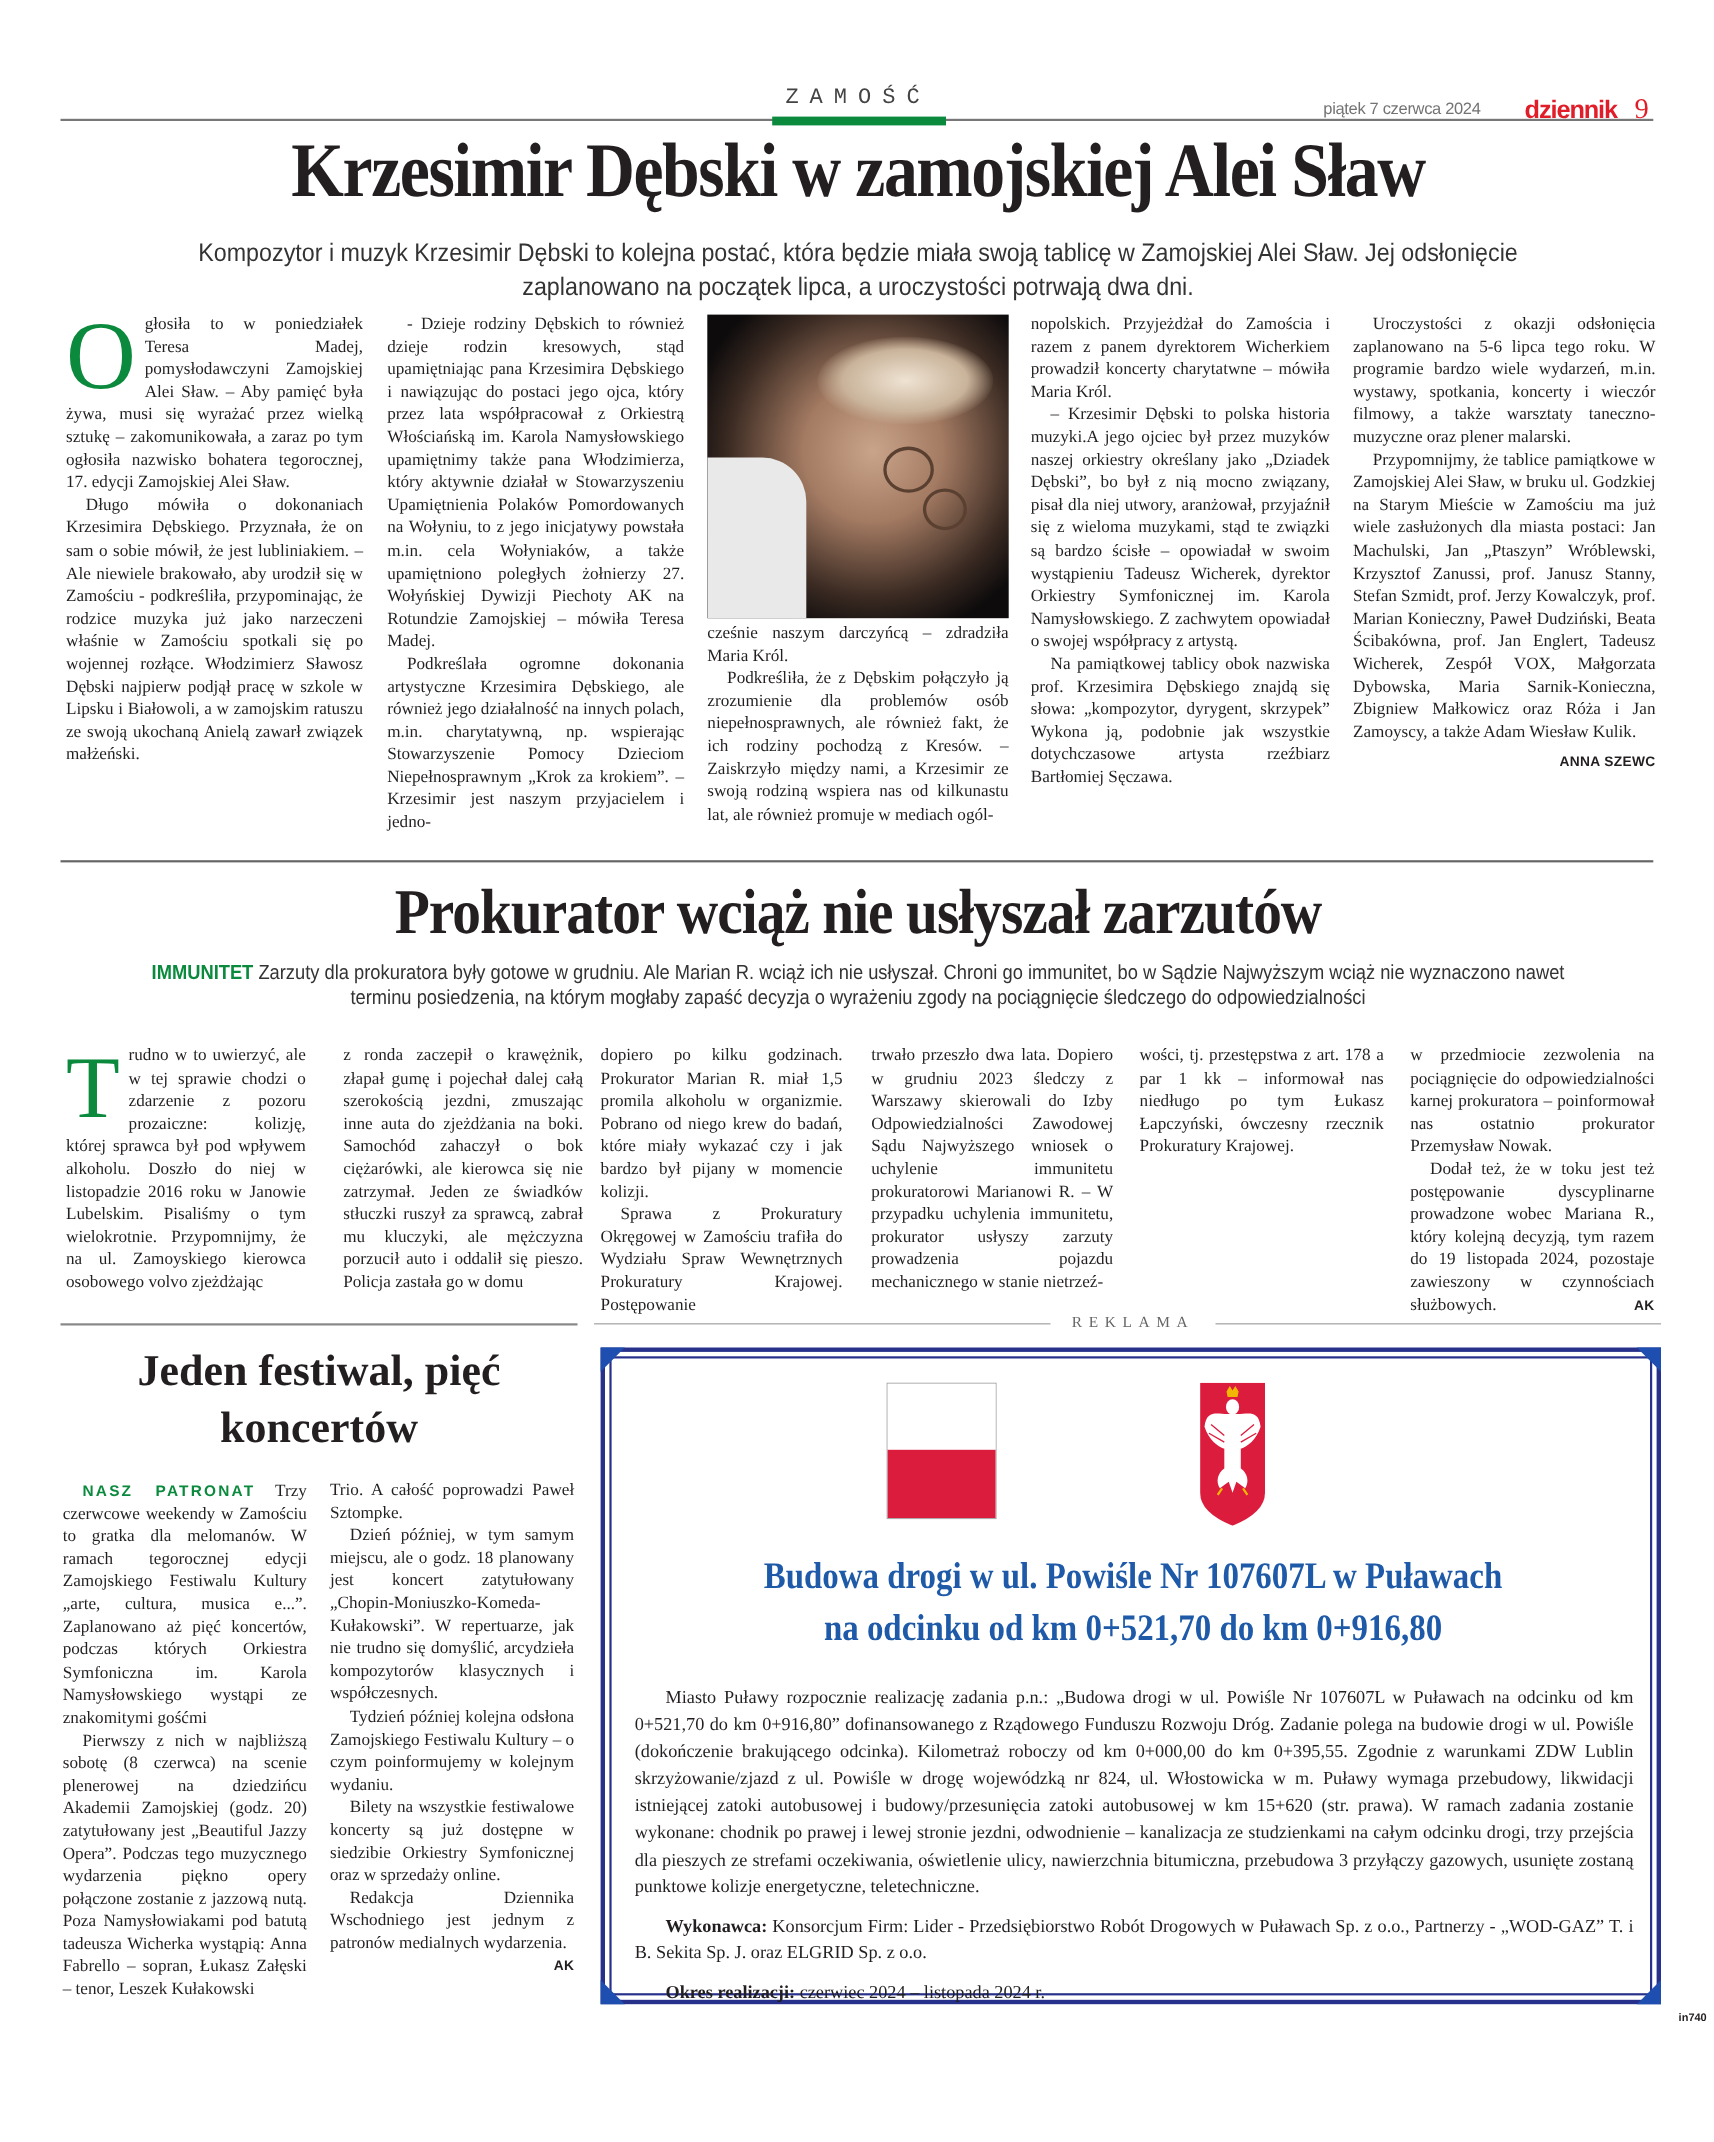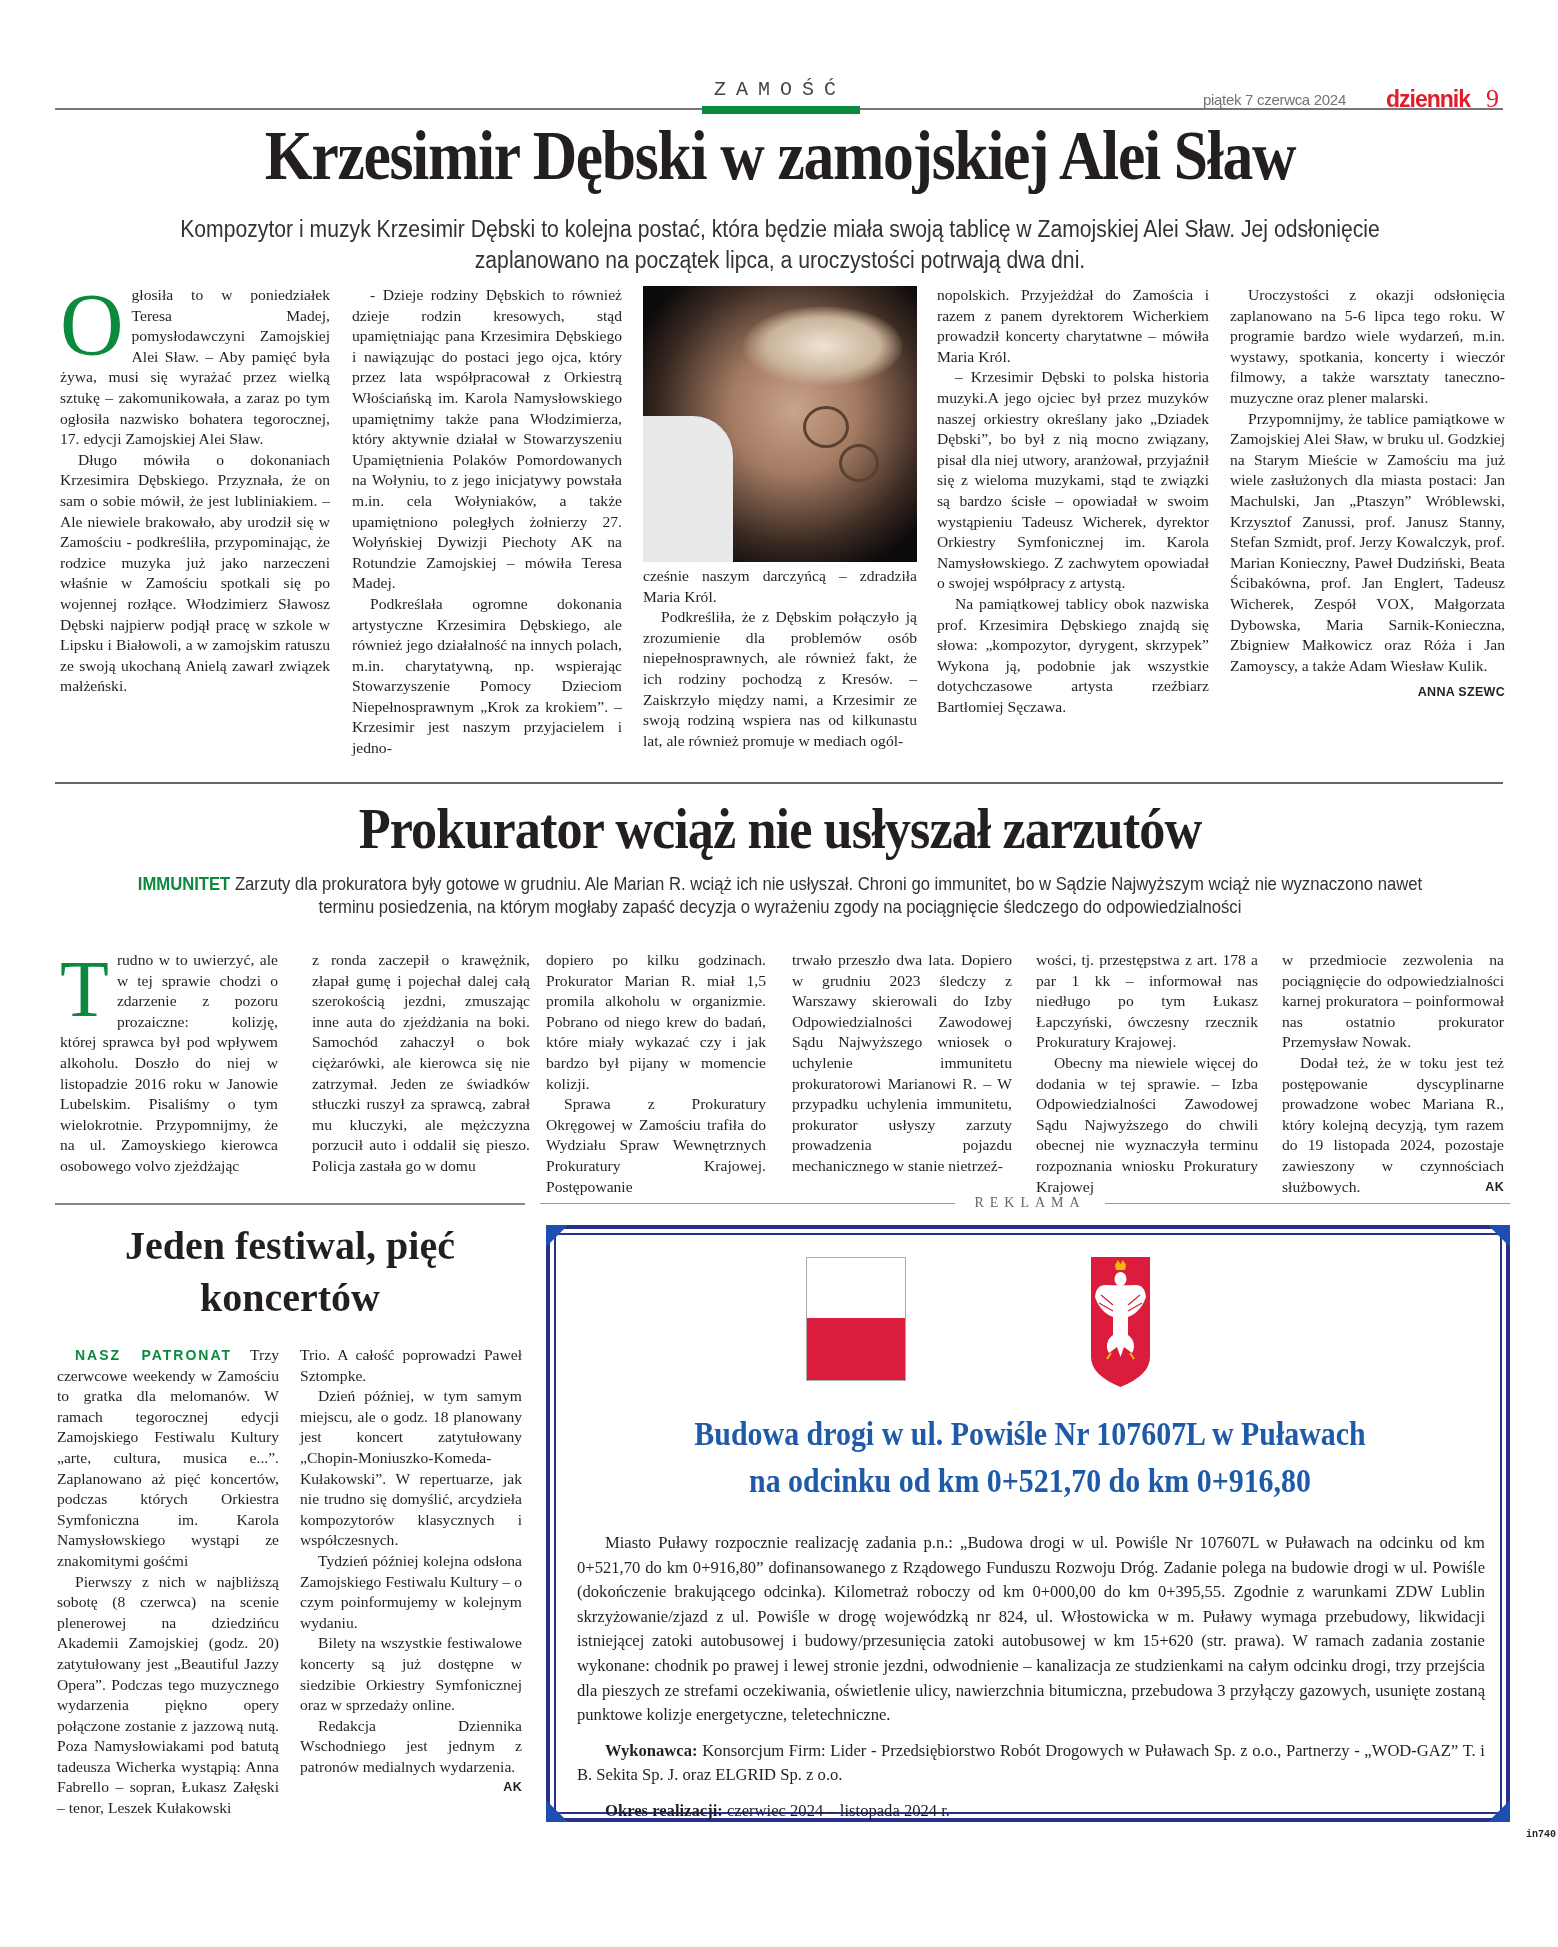--- a/index.html
+++ b/index.html
@@ -37,21 +37,21 @@
   .ad{left:546px;top:1225px;width:964px;height:597px;border:4px solid #27318b;box-sizing:border-box;}
   .ad-inner{position:absolute;left:4px;top:4px;right:4px;bottom:4px;border:2px solid #27318b;}
   .corner{position:absolute;width:0;height:0;}
   .flag{left:806px;top:1257px;width:98px;height:122px;border:1px solid #aaa;}
   .flag .w{height:60px;background:#fff;}
   .flag .r{height:62px;background:#dc1c3c;}
   .emblem{left:1091px;top:1257px;width:59px;height:130px;}
   .ad-title{left:560px;top:1410px;width:940px;text-align:center;color:#1e5aa8;font-size:34px;line-height:47px;font-weight:bold;transform:scaleX(0.88);}
   .ad-body{left:566px;top:1520px;width:930px;font-size:16.6px;line-height:24.6px;text-align:justify;transform:scaleX(1);}
   .ad-body p{margin:11px;text-indent:28px;}
-  .adcode{left:1478px;top:1829px;font-family:Liberation Mono, monospace;font-size:10px;font-weight:bold;padding-left:48px;}
+  .adcode{left:1478px;top:1829px;font-family:Liberation Sans, sans-serif;font-size:10px;font-weight:bold;padding-left:48px;}
 </style>
 </head>
 <body>
 
 <div class="abs top-rule"></div>
 <div class="abs section-label">ZAMOŚĆ</div>
 <div class="abs section-bar"></div>
 <div class="abs date">piątek 7 czerwca 2024</div>
 <div class="abs brand">dziennik</div>
 <div class="abs pagenum">9</div>
@@ -100,21 +100,20 @@
 </div>
 <div class="abs col" style="left:546px;top:950px;width:220px;">
   <p class="first">dopiero po kilku godzinach. Prokurator Marian R. miał 1,5 promila alkoholu w organizmie. Pobrano od niego krew do badań, które miały wykazać czy i jak bardzo był pijany w momencie kolizji.</p>
   <p>Sprawa z Prokuratury Okręgowej w Zamościu trafiła do Wydziału Spraw Wewnętrznych Prokuratury Krajowej. Postępowanie</p>
 </div>
 <div class="abs col" style="left:792px;top:950px;width:220px;">
   <p class="first">trwało przeszło dwa lata. Dopiero w grudniu 2023 śledczy z Warszawy skierowali do Izby Odpowiedzialności Zawodowej Sądu Najwyższego wniosek o uchylenie immunitetu prokuratorowi Marianowi R. – W przypadku uchylenia immunitetu, prokurator usłyszy zarzuty prowadzenia pojazdu mechanicznego w stanie nietrzeź-</p>
 </div>
 <div class="abs col" style="left:1036px;top:950px;width:222px;">
   <p class="first">wości, tj. przestępstwa z art. 178 a par 1 kk – informował nas niedługo po tym Łukasz Łapczyński, ówczesny rzecznik Prokuratury Krajowej.</p>
-  <p>Obecny ma niewiele więcej do dodania w tej sprawie. – Izba Odpowiedzialności Zawodowej Sądu Najwyższego do chwili obecnej nie wyznaczyła terminu rozpoznania wniosku Prokuratury Krajowej</p>
 </div>
 <div class="abs col" style="left:1282px;top:950px;width:222px;">
   <p class="first">w przedmiocie zezwolenia na pociągnięcie do odpowiedzialności karnej prokuratora – poinformował nas ostatnio prokurator Przemysław Nowak.</p>
   <p>Dodał też, że w toku jest też postępowanie dyscyplinarne prowadzone wobec Mariana R., który kolejną decyzją, tym razem do 19 listopada 2024, pozostaje zawieszony w czynnościach służbowych.</p>
   <div class="byline" style="margin-top:-20px;">AK</div>
 </div>
 
 <div class="abs rule3"></div>
 <h2 class="abs headline3">Jeden festiwal, pięć koncertów</h2>
 <div class="abs col" style="left:57px;top:1345px;width:222px;">

